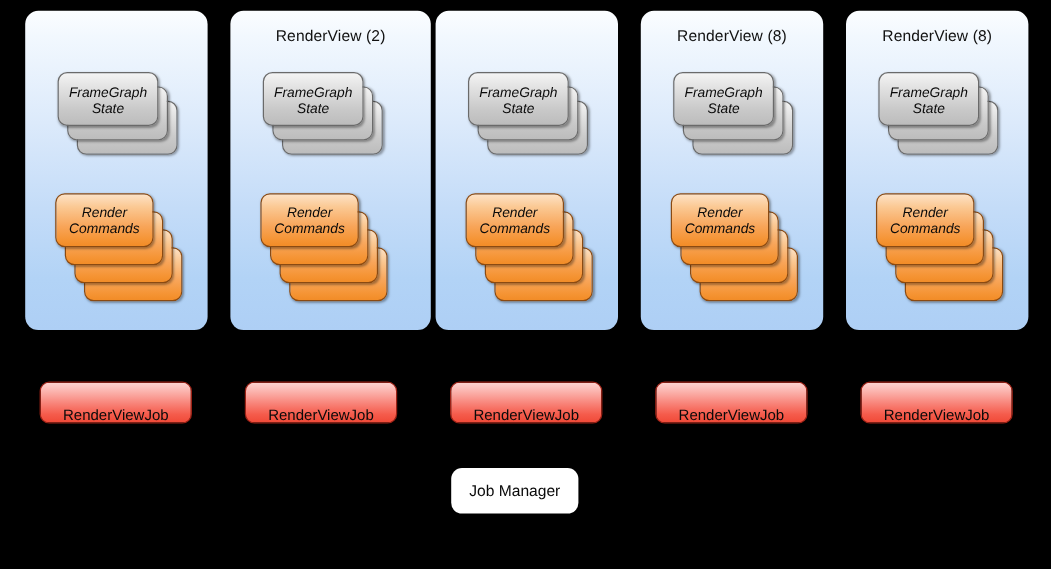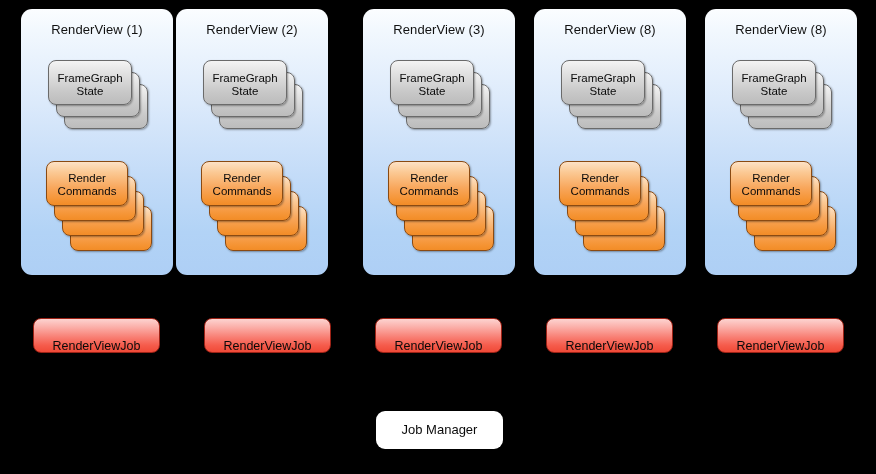--- a/index.html
+++ b/index.html
@@ -53,20 +53,21 @@
   }
 
   
   .card-stack {
     position: absolute;
   }
   .card {
     position: absolute;
     border-radius: 8px;
     box-sizing: border-box;
+    font-style: italic;
   }
   .card-label {
     position: absolute;
     left: 0;
     width: 100%;
     text-align: center;
     font-size: 11.5px;
     line-height: 13px;
     color: #0a0a0a;
     white-space: pre-line;
@@ -118,22 +119,22 @@
     width: 100%;
     text-align: center;
     font-size: 12.5px;
     color: #0a0a0a;
   }
 
   
   #job-manager {
     position: absolute;
     left: 376px;
-    top: 411px;
-    width: 127px;
+    top: 390px;
+    width: 106px;
     height: 38px;
     border-radius: 9px;
     background: #ffffff;
     box-shadow: 2px 3px 5px rgba(0,0,0,0.55);
     box-sizing: border-box;
   }
   #job-manager .jm-label {
     position: absolute;
     top: 11px;
     left: 0;
@@ -141,61 +142,59 @@
     text-align: center;
     font-size: 13px;
     color: #0a0a0a;
   }
 </style>
 </head>
 <body>
 
 <div id="diagram">
     <div class="renderview-panel" title="RenderView (1)" style="left: 21px;">
-      <div class="panel-title">RenderView (1)</div>
-      <div class="card-stack fg-stack" style="left: 27px; top: 51px;">
-        <div class="card gray" style="left: 16px; top: 24px; z-index: 1;"></div>
-        <div class="card gray" style="left: 8px; top: 12px; z-index: 2;"></div>
-        <div class="card gray" style="left: 0px; top: 0px; z-index: 3;">
-          <div class="card-label">FrameGraph
-State</div>
-        </div>
-      </div>
-      <div class="card-stack rc-stack" style="left: 25px; top: 152px;">
-        <div class="card orange" style="left: 24px; top: 45px; z-index: 1;"></div>
-        <div class="card orange" style="left: 16px; top: 30px; z-index: 2;"></div>
-        <div class="card orange" style="left: 8px; top: 15px; z-index: 3;"></div>
-        <div class="card orange" style="left: 0px; top: 0px; z-index: 4;">
-          <div class="card-label">Render
-Commands</div>
-        </div>
-      </div>
-    </div>
-    <div class="renderview-panel" title="RenderView (2)" style="left: 176px;">
+      <div class="card-stack fg-stack" style="left: 27px; top: 51px;">
+        <div class="card gray" style="left: 16px; top: 24px; z-index: 1;"></div>
+        <div class="card gray" style="left: 8px; top: 12px; z-index: 2;"></div>
+        <div class="card gray" style="left: 0px; top: 0px; z-index: 3;">
+          <div class="card-label">FrameGraph
+State</div>
+        </div>
+      </div>
+      <div class="card-stack rc-stack" style="left: 25px; top: 152px;">
+        <div class="card orange" style="left: 24px; top: 45px; z-index: 1;"></div>
+        <div class="card orange" style="left: 16px; top: 30px; z-index: 2;"></div>
+        <div class="card orange" style="left: 8px; top: 15px; z-index: 3;"></div>
+        <div class="card orange" style="left: 0px; top: 0px; z-index: 4;">
+          <div class="card-label">Render
+Commands</div>
+        </div>
+      </div>
+    </div>
+    <div class="renderview-panel" title="RenderView (2)" style="left: 192px; padding-left: 15px;">
       <div class="panel-title">RenderView (2)</div>
       <div class="card-stack fg-stack" style="left: 27px; top: 51px;">
         <div class="card gray" style="left: 16px; top: 24px; z-index: 1;"></div>
         <div class="card gray" style="left: 8px; top: 12px; z-index: 2;"></div>
         <div class="card gray" style="left: 0px; top: 0px; z-index: 3;">
           <div class="card-label">FrameGraph
 State</div>
         </div>
       </div>
       <div class="card-stack rc-stack" style="left: 25px; top: 152px;">
         <div class="card orange" style="left: 24px; top: 45px; z-index: 1;"></div>
         <div class="card orange" style="left: 16px; top: 30px; z-index: 2;"></div>
         <div class="card orange" style="left: 8px; top: 15px; z-index: 3;"></div>
         <div class="card orange" style="left: 0px; top: 0px; z-index: 4;">
           <div class="card-label">Render
 Commands</div>
         </div>
       </div>
     </div>
     <div class="renderview-panel" title="RenderView (3)" style="left: 363px;">
-      <div class="panel-title">RenderView (3)</div>
       <div class="card-stack fg-stack" style="left: 27px; top: 51px;">
         <div class="card gray" style="left: 16px; top: 24px; z-index: 1;"></div>
         <div class="card gray" style="left: 8px; top: 12px; z-index: 2;"></div>
         <div class="card gray" style="left: 0px; top: 0px; z-index: 3;">
           <div class="card-label">FrameGraph
 State</div>
         </div>
       </div>
       <div class="card-stack rc-stack" style="left: 25px; top: 152px;">
         <div class="card orange" style="left: 24px; top: 45px; z-index: 1;"></div>

